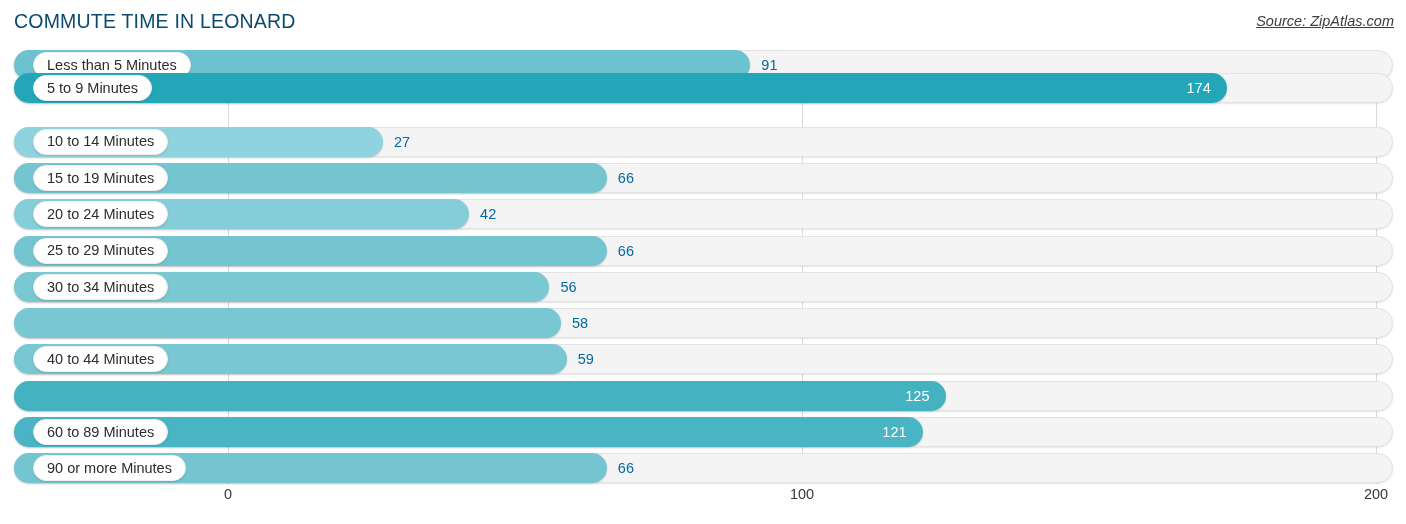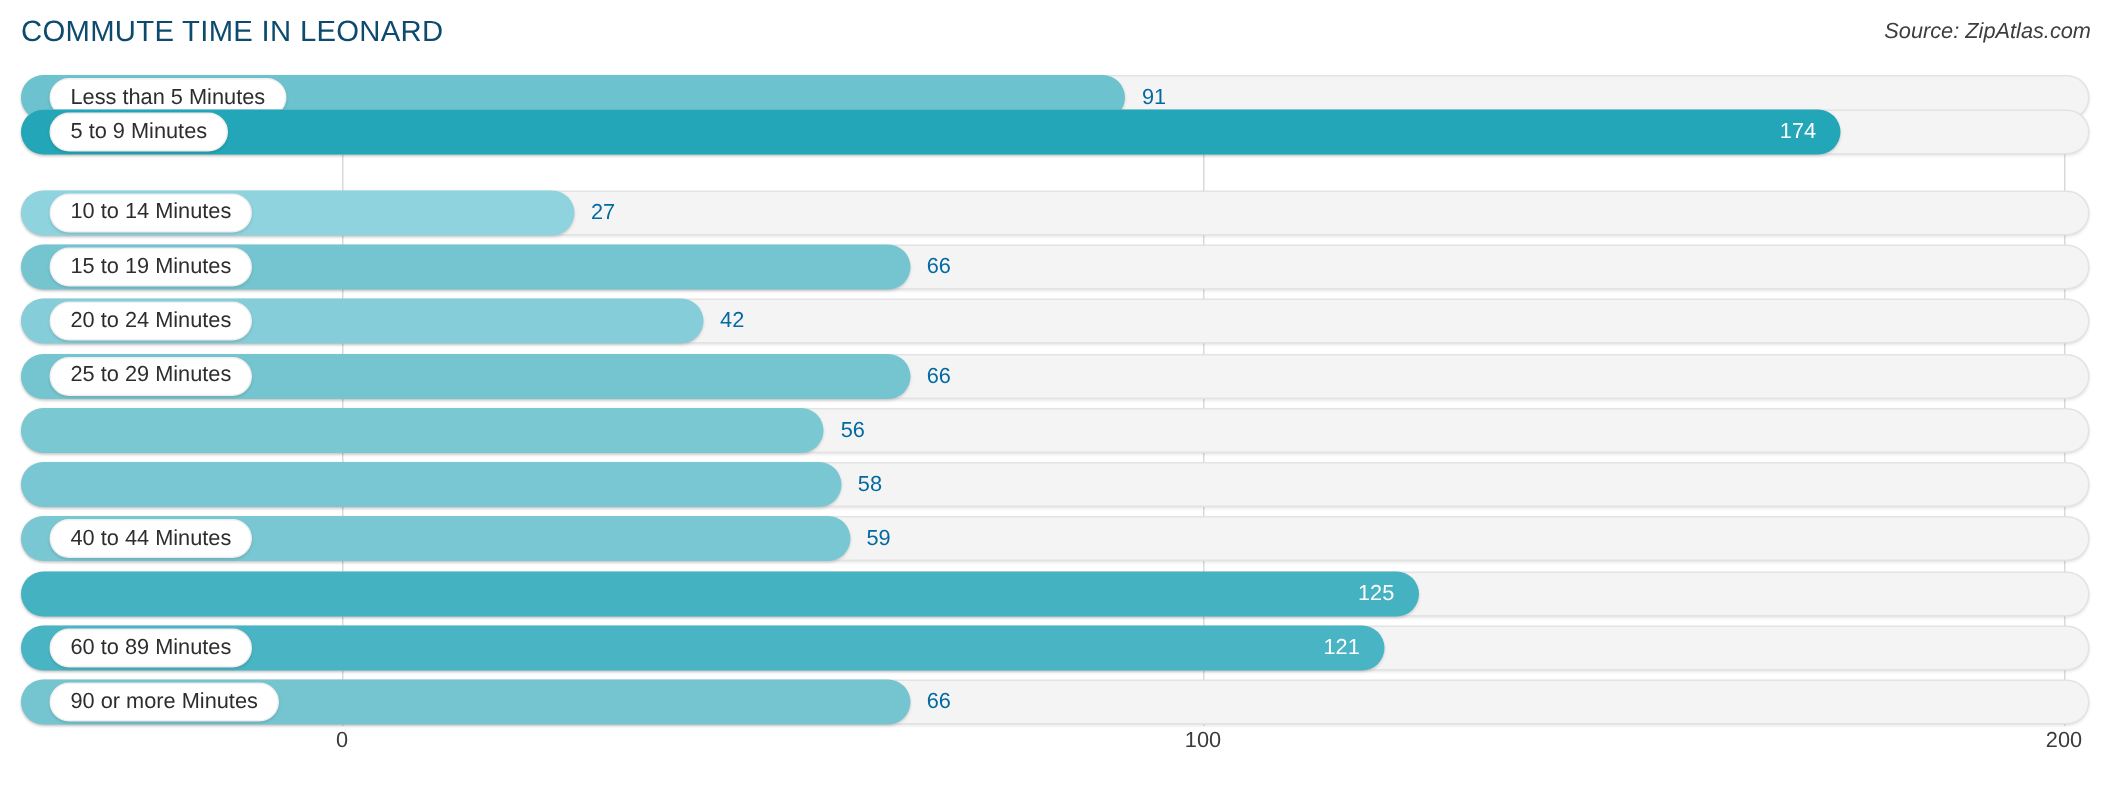--- a/index.html
+++ b/index.html
@@ -31,20 +31,21 @@
     white-space: nowrap;
   }
   #chart-source {
     position: absolute;
     right: 12px;
     top: 13px;
     font-size: 14.5px;
     font-style: italic;
     color: #3d3d3d;
     white-space: nowrap;
+    text-decoration: underline;
   }
 
   
   #plot {
     position: absolute;
     left: 0;
     top: 50px;
     width: 1406px;
     height: 434px;
   }
@@ -207,20 +208,23 @@
           <div class="bar-track" style="width: 1379px;"></div>
           <div class="bar-fill" style="width: 592.84px; background: rgb(116, 197, 208);"></div>
           <div class="bar-pill">
             <span class="bar-pill-label">25 to 29 Minutes</span>
           </div>
           <div class="bar-value-out" style="left: 617.84px;">66</div>
         </div>
         <div class="bar-row" style="top: 221.8px; width: 1406px;">
           <div class="bar-track" style="width: 1379px;"></div>
           <div class="bar-fill" style="width: 535.44px; background: rgb(121, 200, 210);"></div>
+          <div class="bar-pill">
+            <span class="bar-pill-label">30 to 34 Minutes</span>
+          </div>
           <div class="bar-value-out" style="left: 560.44px;">56</div>
         </div>
         <div class="bar-row" style="top: 258.1px; width: 1406px;">
           <div class="bar-track" style="width: 1379px;"></div>
           <div class="bar-fill" style="width: 546.92px; background: rgb(120, 199, 210);"></div>
           <div class="bar-value-out" style="left: 571.92px;">58</div>
         </div>
         <div class="bar-row" style="top: 294.4px; width: 1406px;">
           <div class="bar-track" style="width: 1379px;"></div>
           <div class="bar-fill" style="width: 552.66px; background: rgb(120, 199, 210);"></div>

